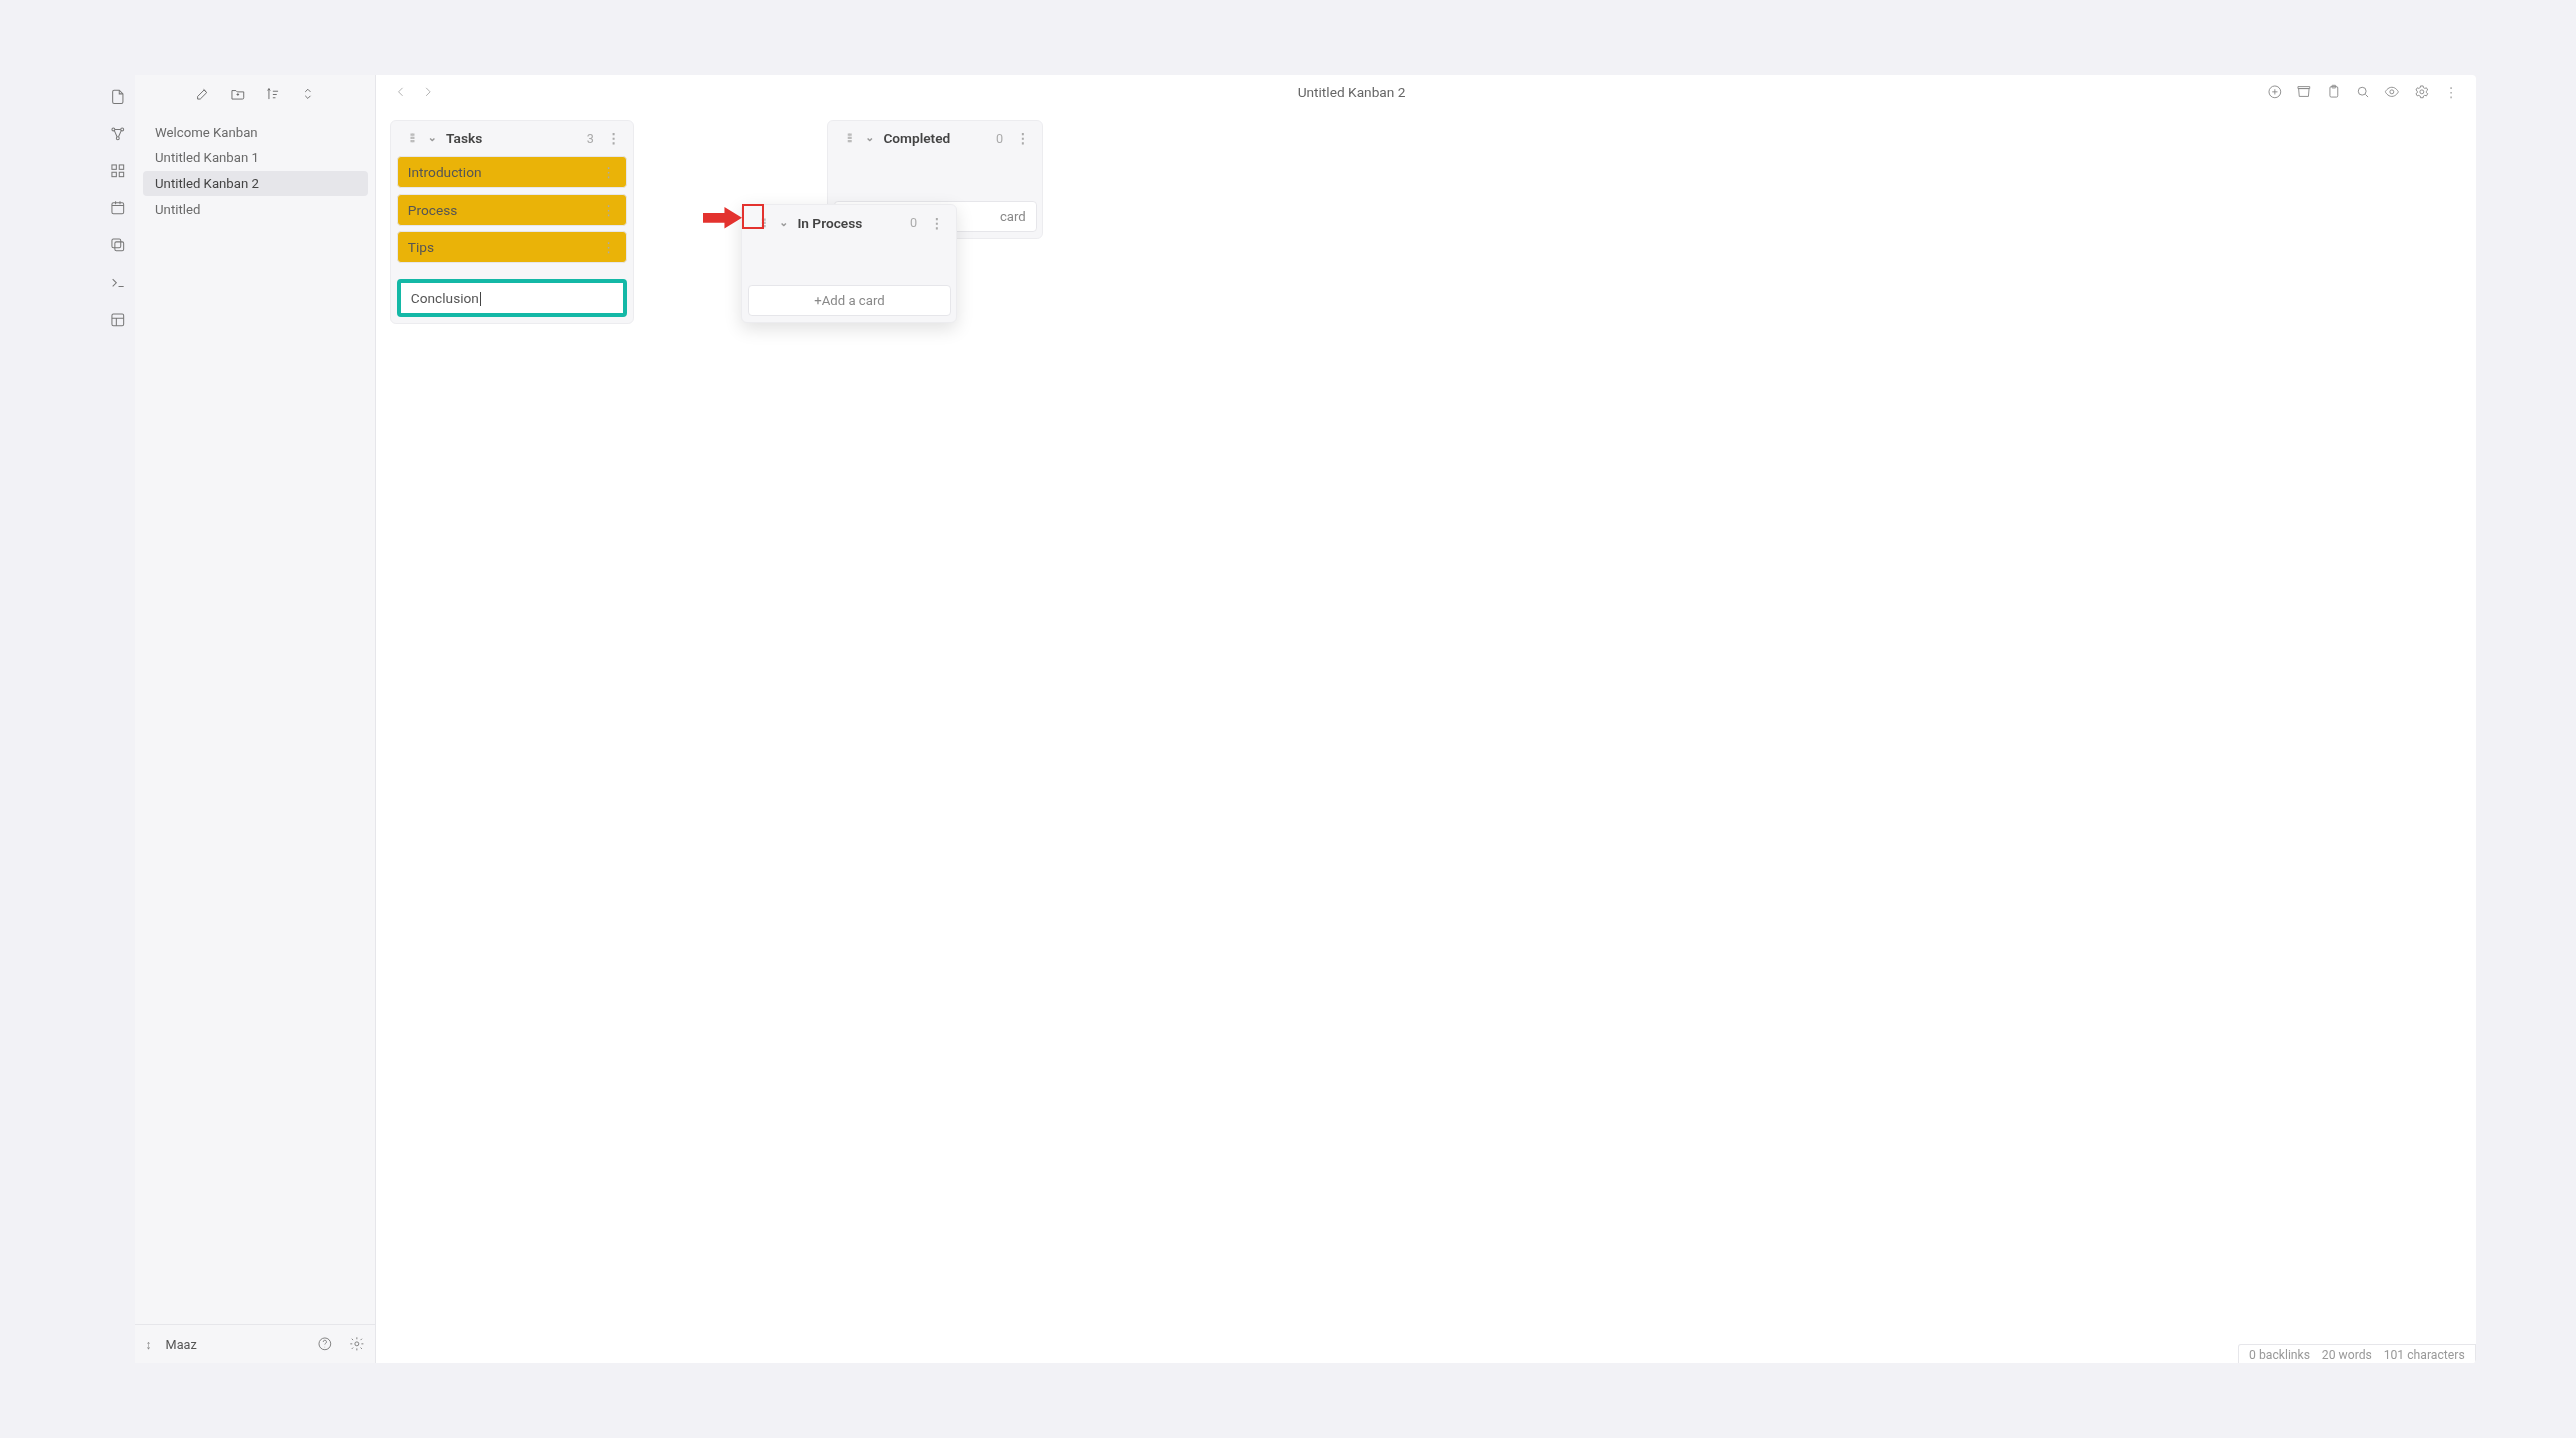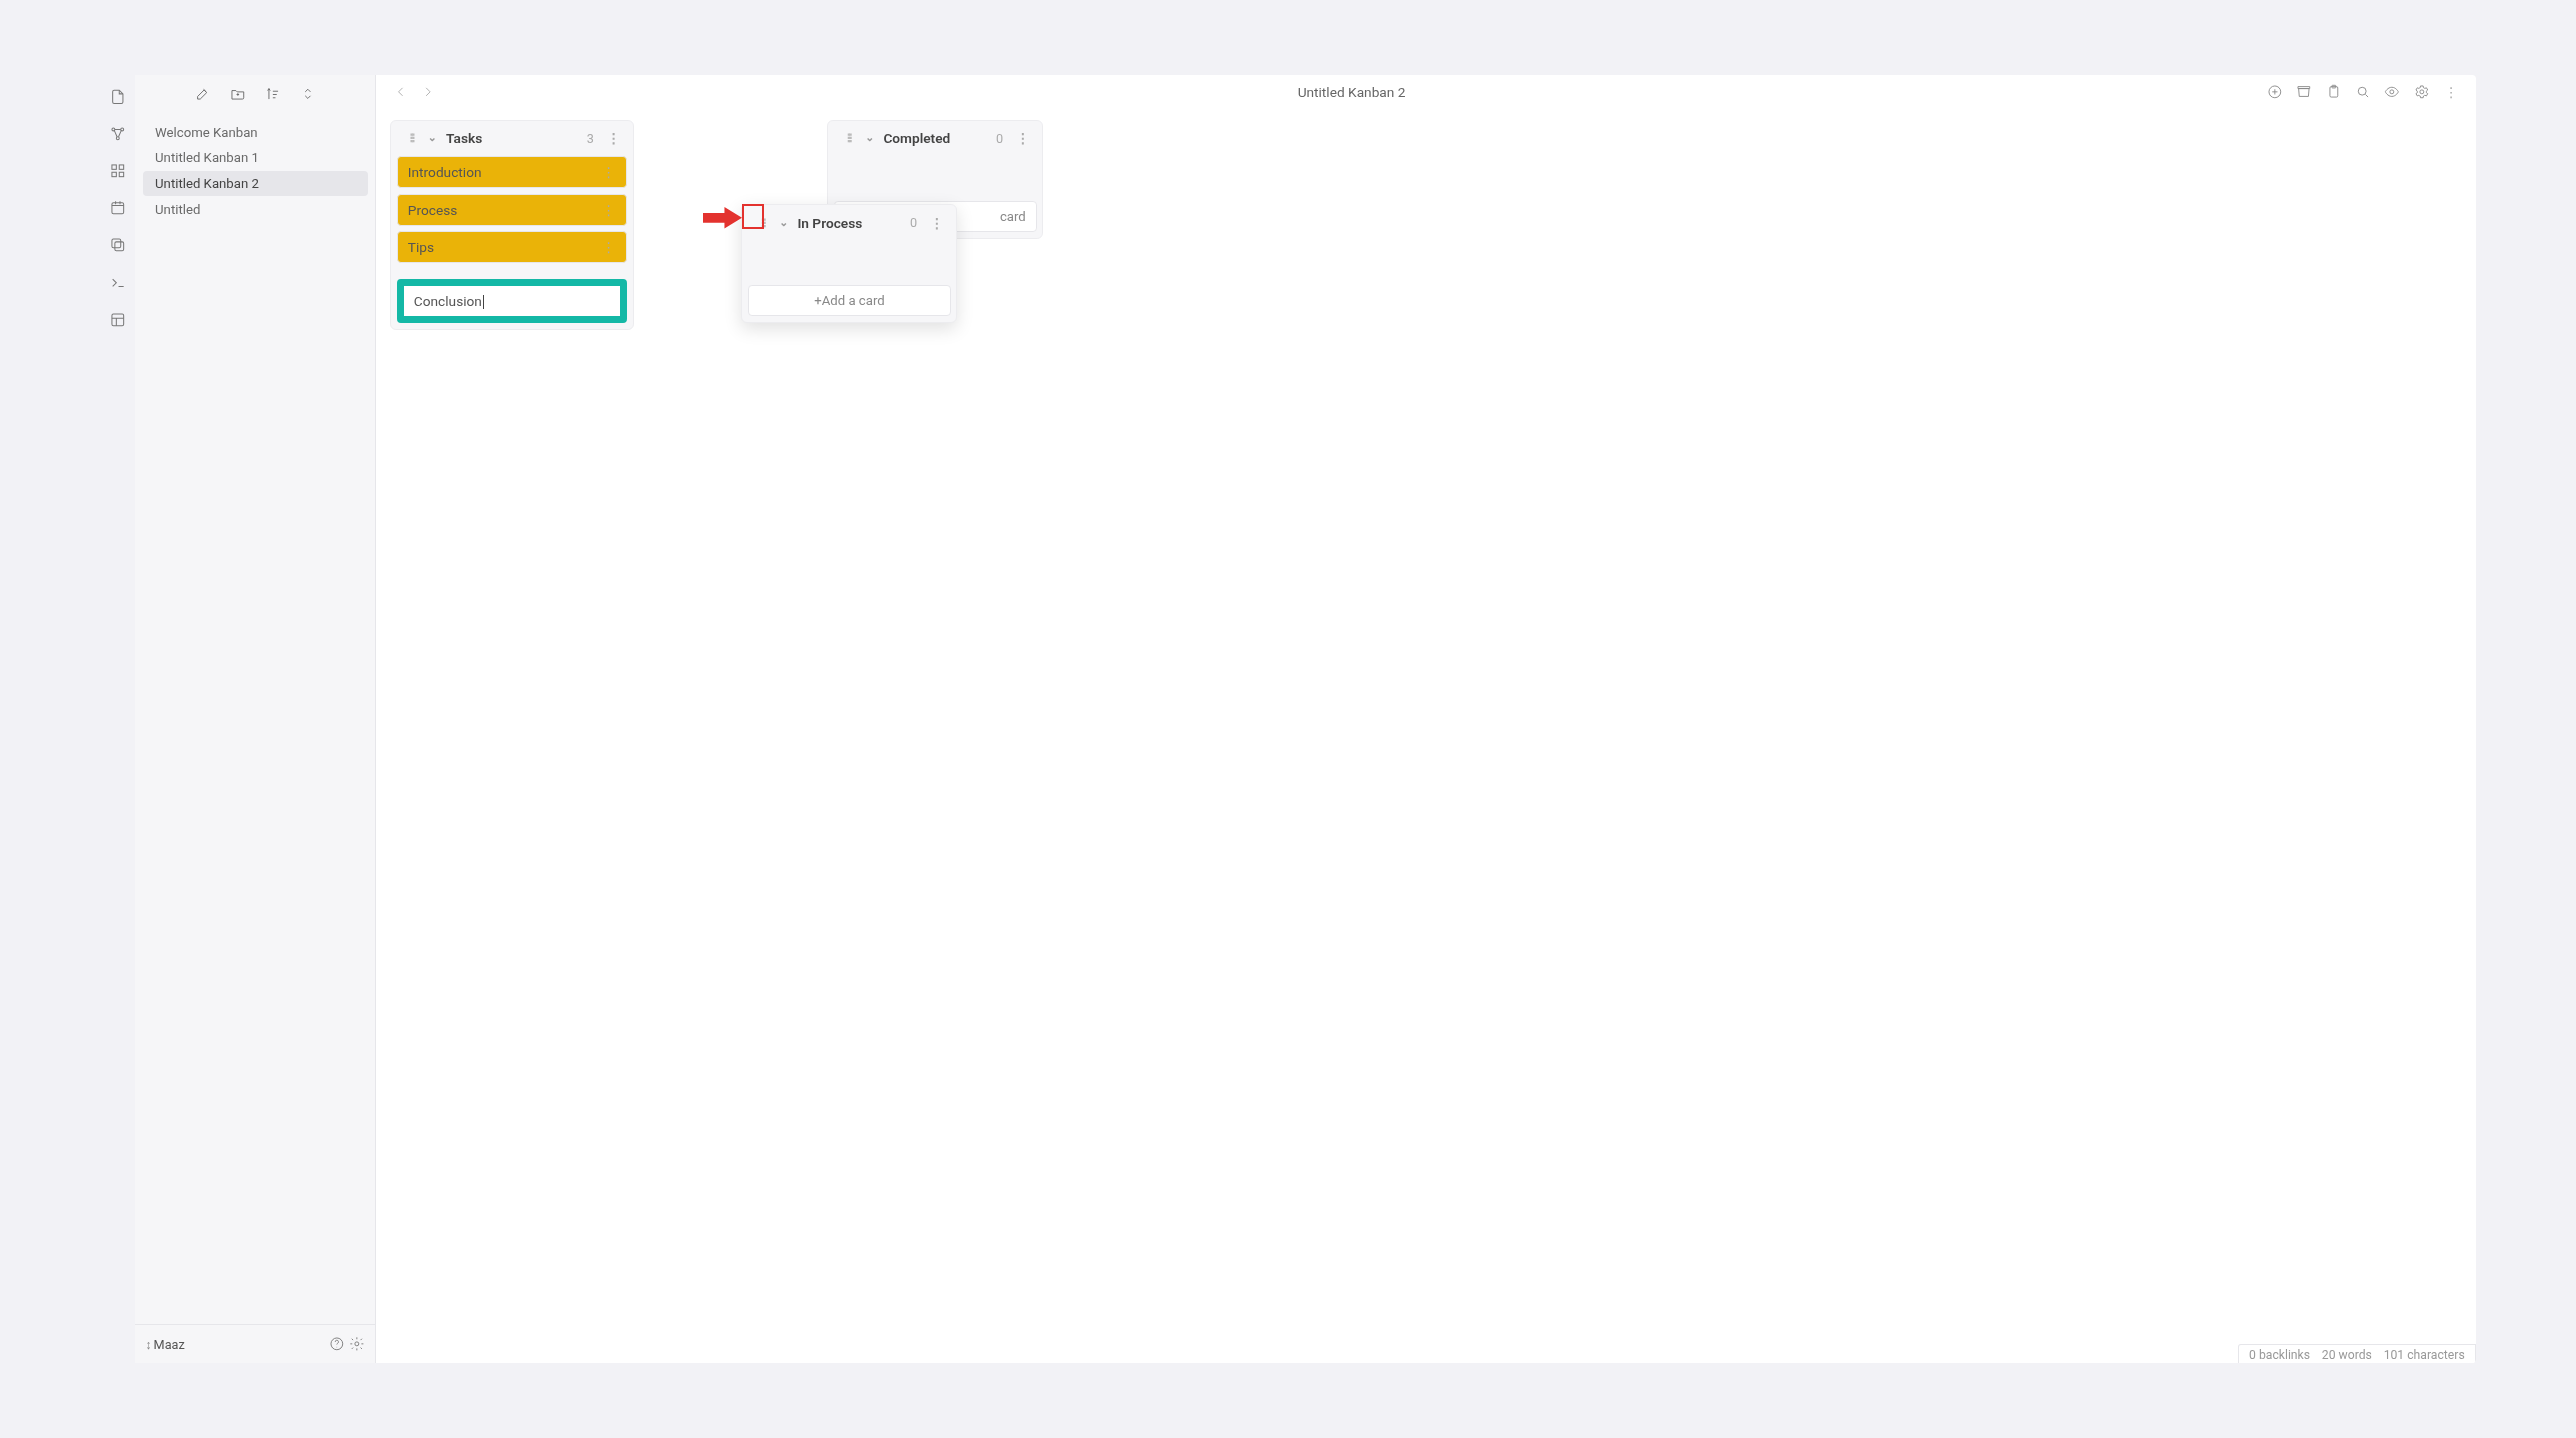--- a/index.html
+++ b/index.html
@@ -74,21 +74,21 @@
   .page-item.active {
     background: #e6e6ea;
     color: #444;
   }
   .sidebar-bottom {
     height: 39px;
     border-top: 1px solid #e6e6ea;
     display: flex;
     align-items: center;
     padding: 0 9.8px;
-    gap: 2px;
+    gap: 14px;
     font-size: 12.7px;
     color: #555;
   }
   .sidebar-bottom .spacer { flex:1; }
   .sidebar-bottom .s-icon { width:17.6px; height:17.6px; color:#777; cursor:pointer; display:flex; align-items:center; justify-content:center;}
   .sidebar-bottom .s-icon svg { width:15.7px; height:15.7px; stroke:currentColor; fill:none; stroke-width:1.4;}
   
   .main {
     flex: 1;
     background: #ffffff;
@@ -144,21 +144,21 @@
     padding:6.9px 9.8px;
     margin-top:5.9px;
     font-size:13.7px;
     color:#555;
     display:flex;
     align-items:center;
   }
   .card .card-more { margin-left:auto; color:#aaa; cursor:pointer; width:15.7px; display:flex; justify-content:center;}
   .card-input {
     background:#fff;
-    border:7px solid #14b8a6;
+    border:4px solid #14b8a6;
     border-radius:3.9px;
     padding:6.9px 9.8px;
     margin-top:5.9px;
     font-size:13.7px;
     color:#555;
   }
   .card-input .cursor-caret {
     display:inline-block; width:1px; height:13.7px; background:#444; vertical-align:middle; margin-left:1px;
     animation: blink 1s steps(1) infinite;
   }

